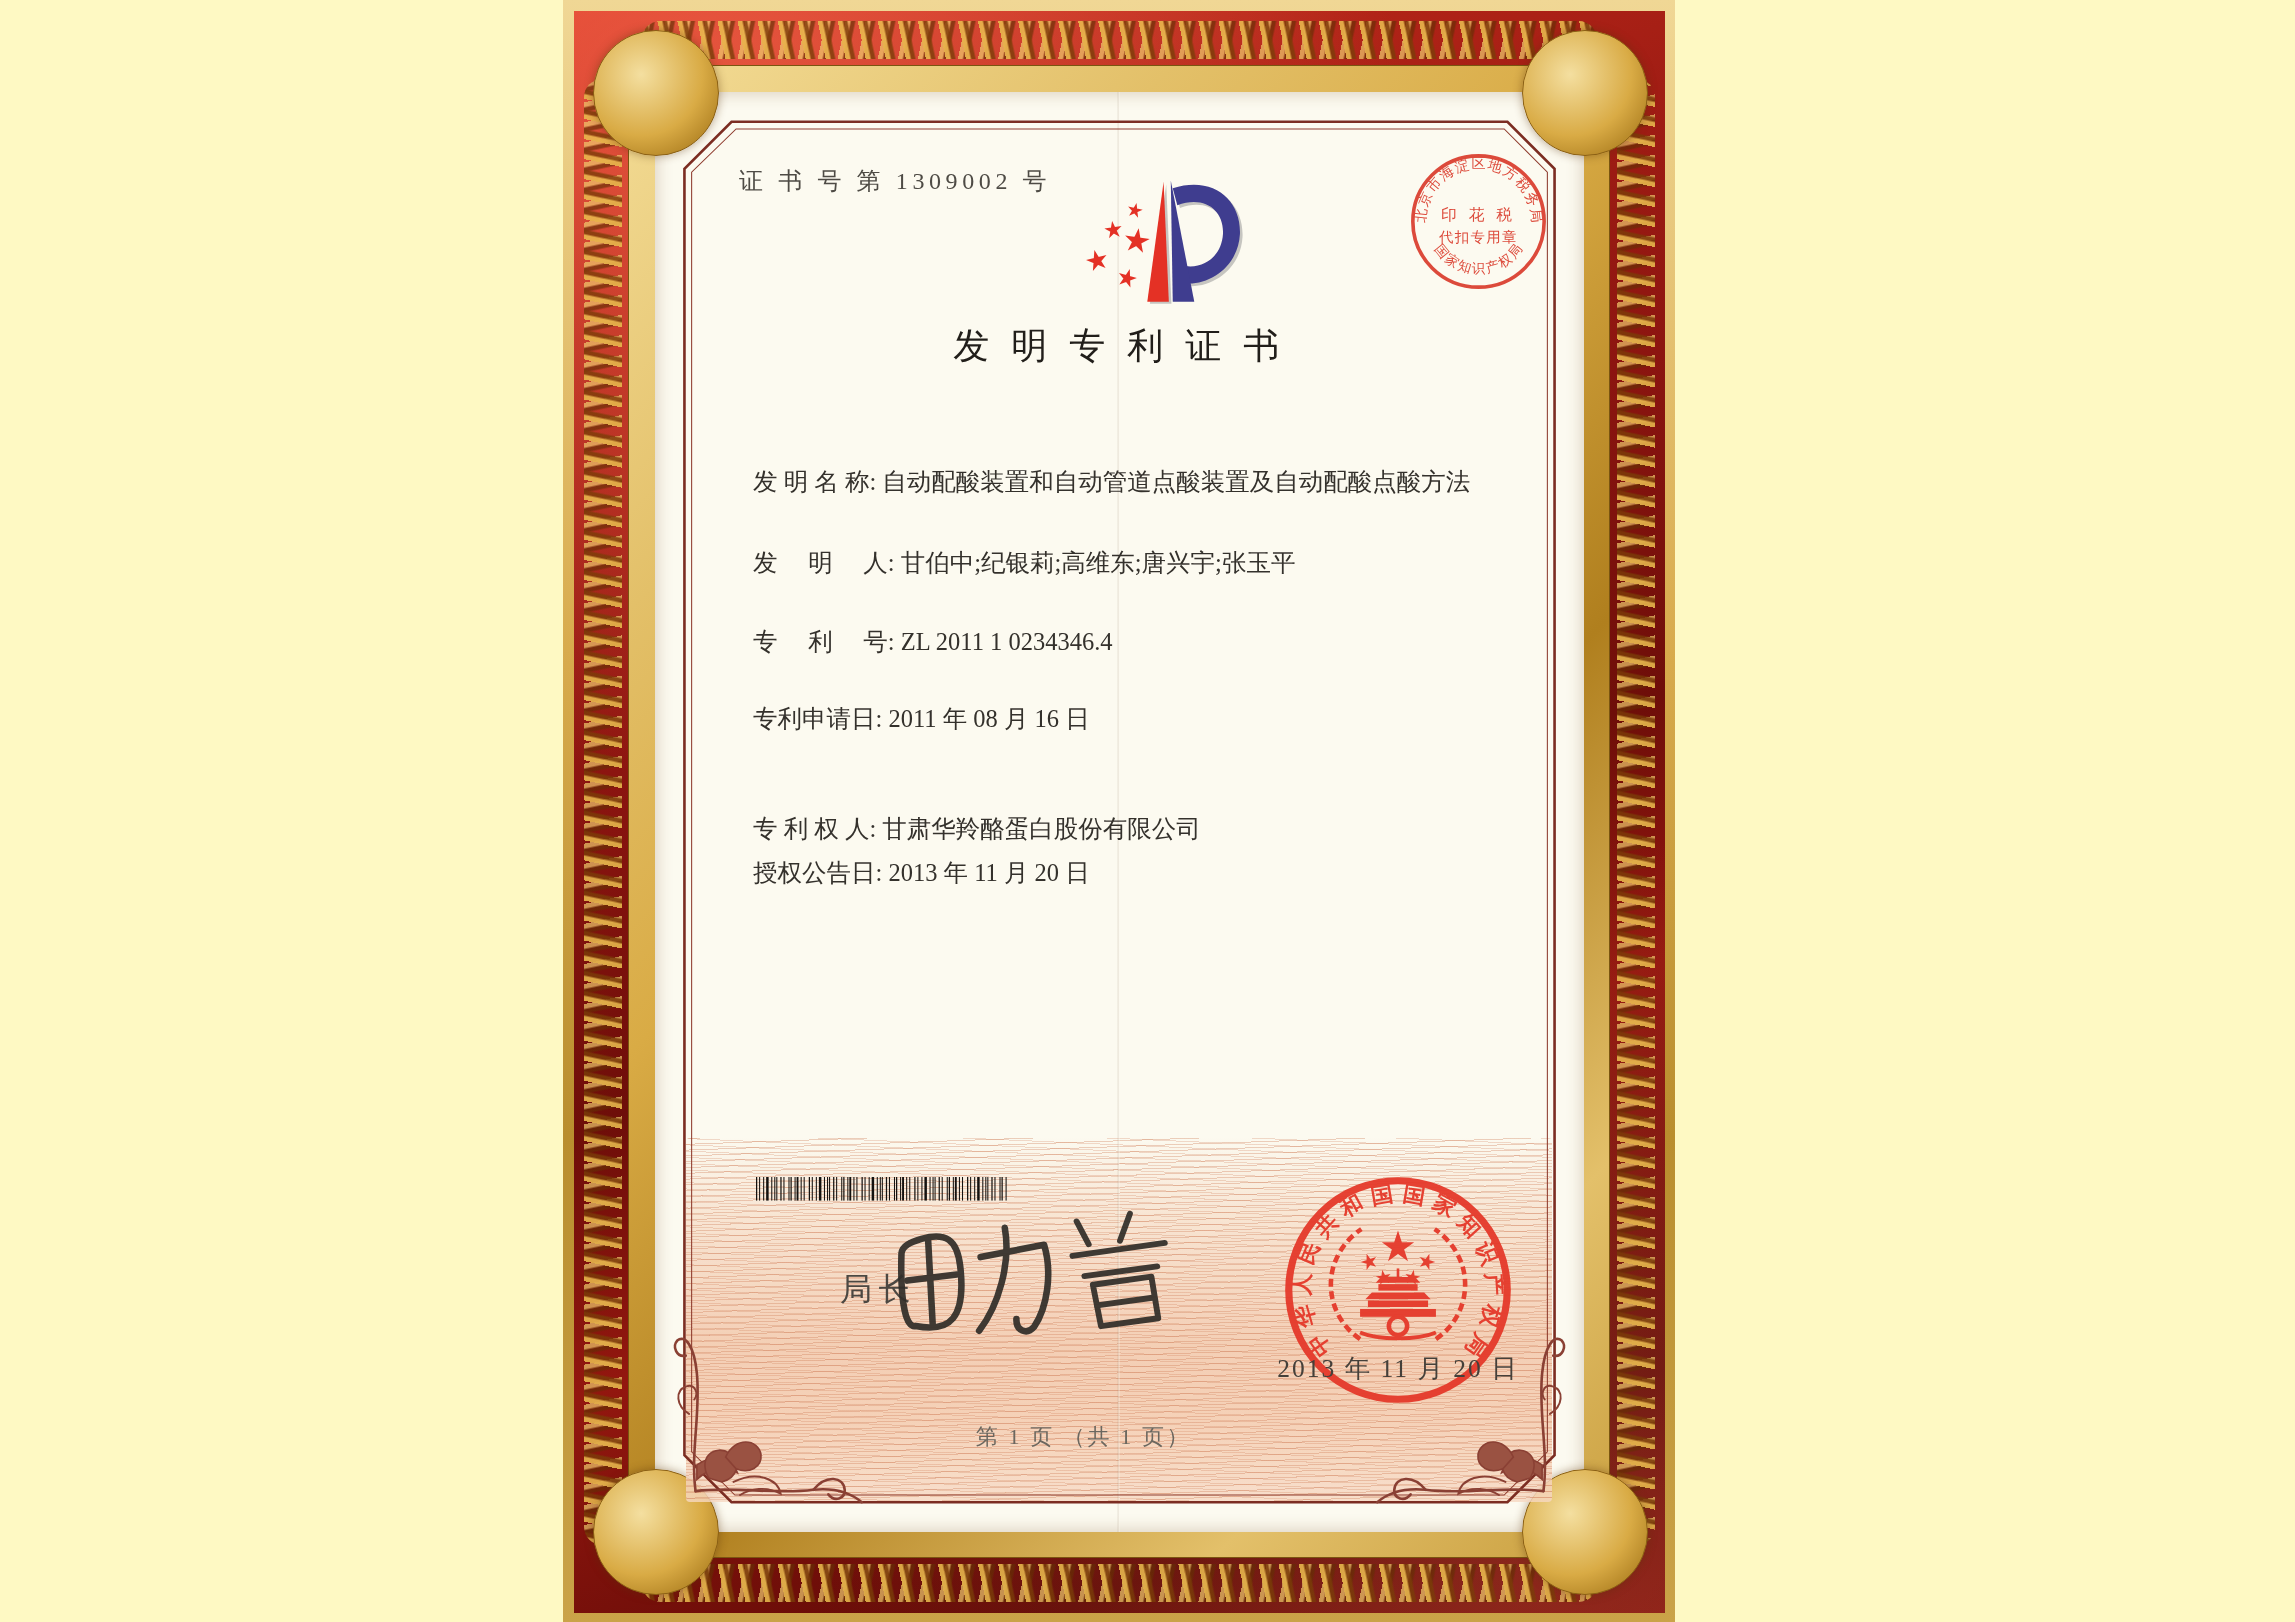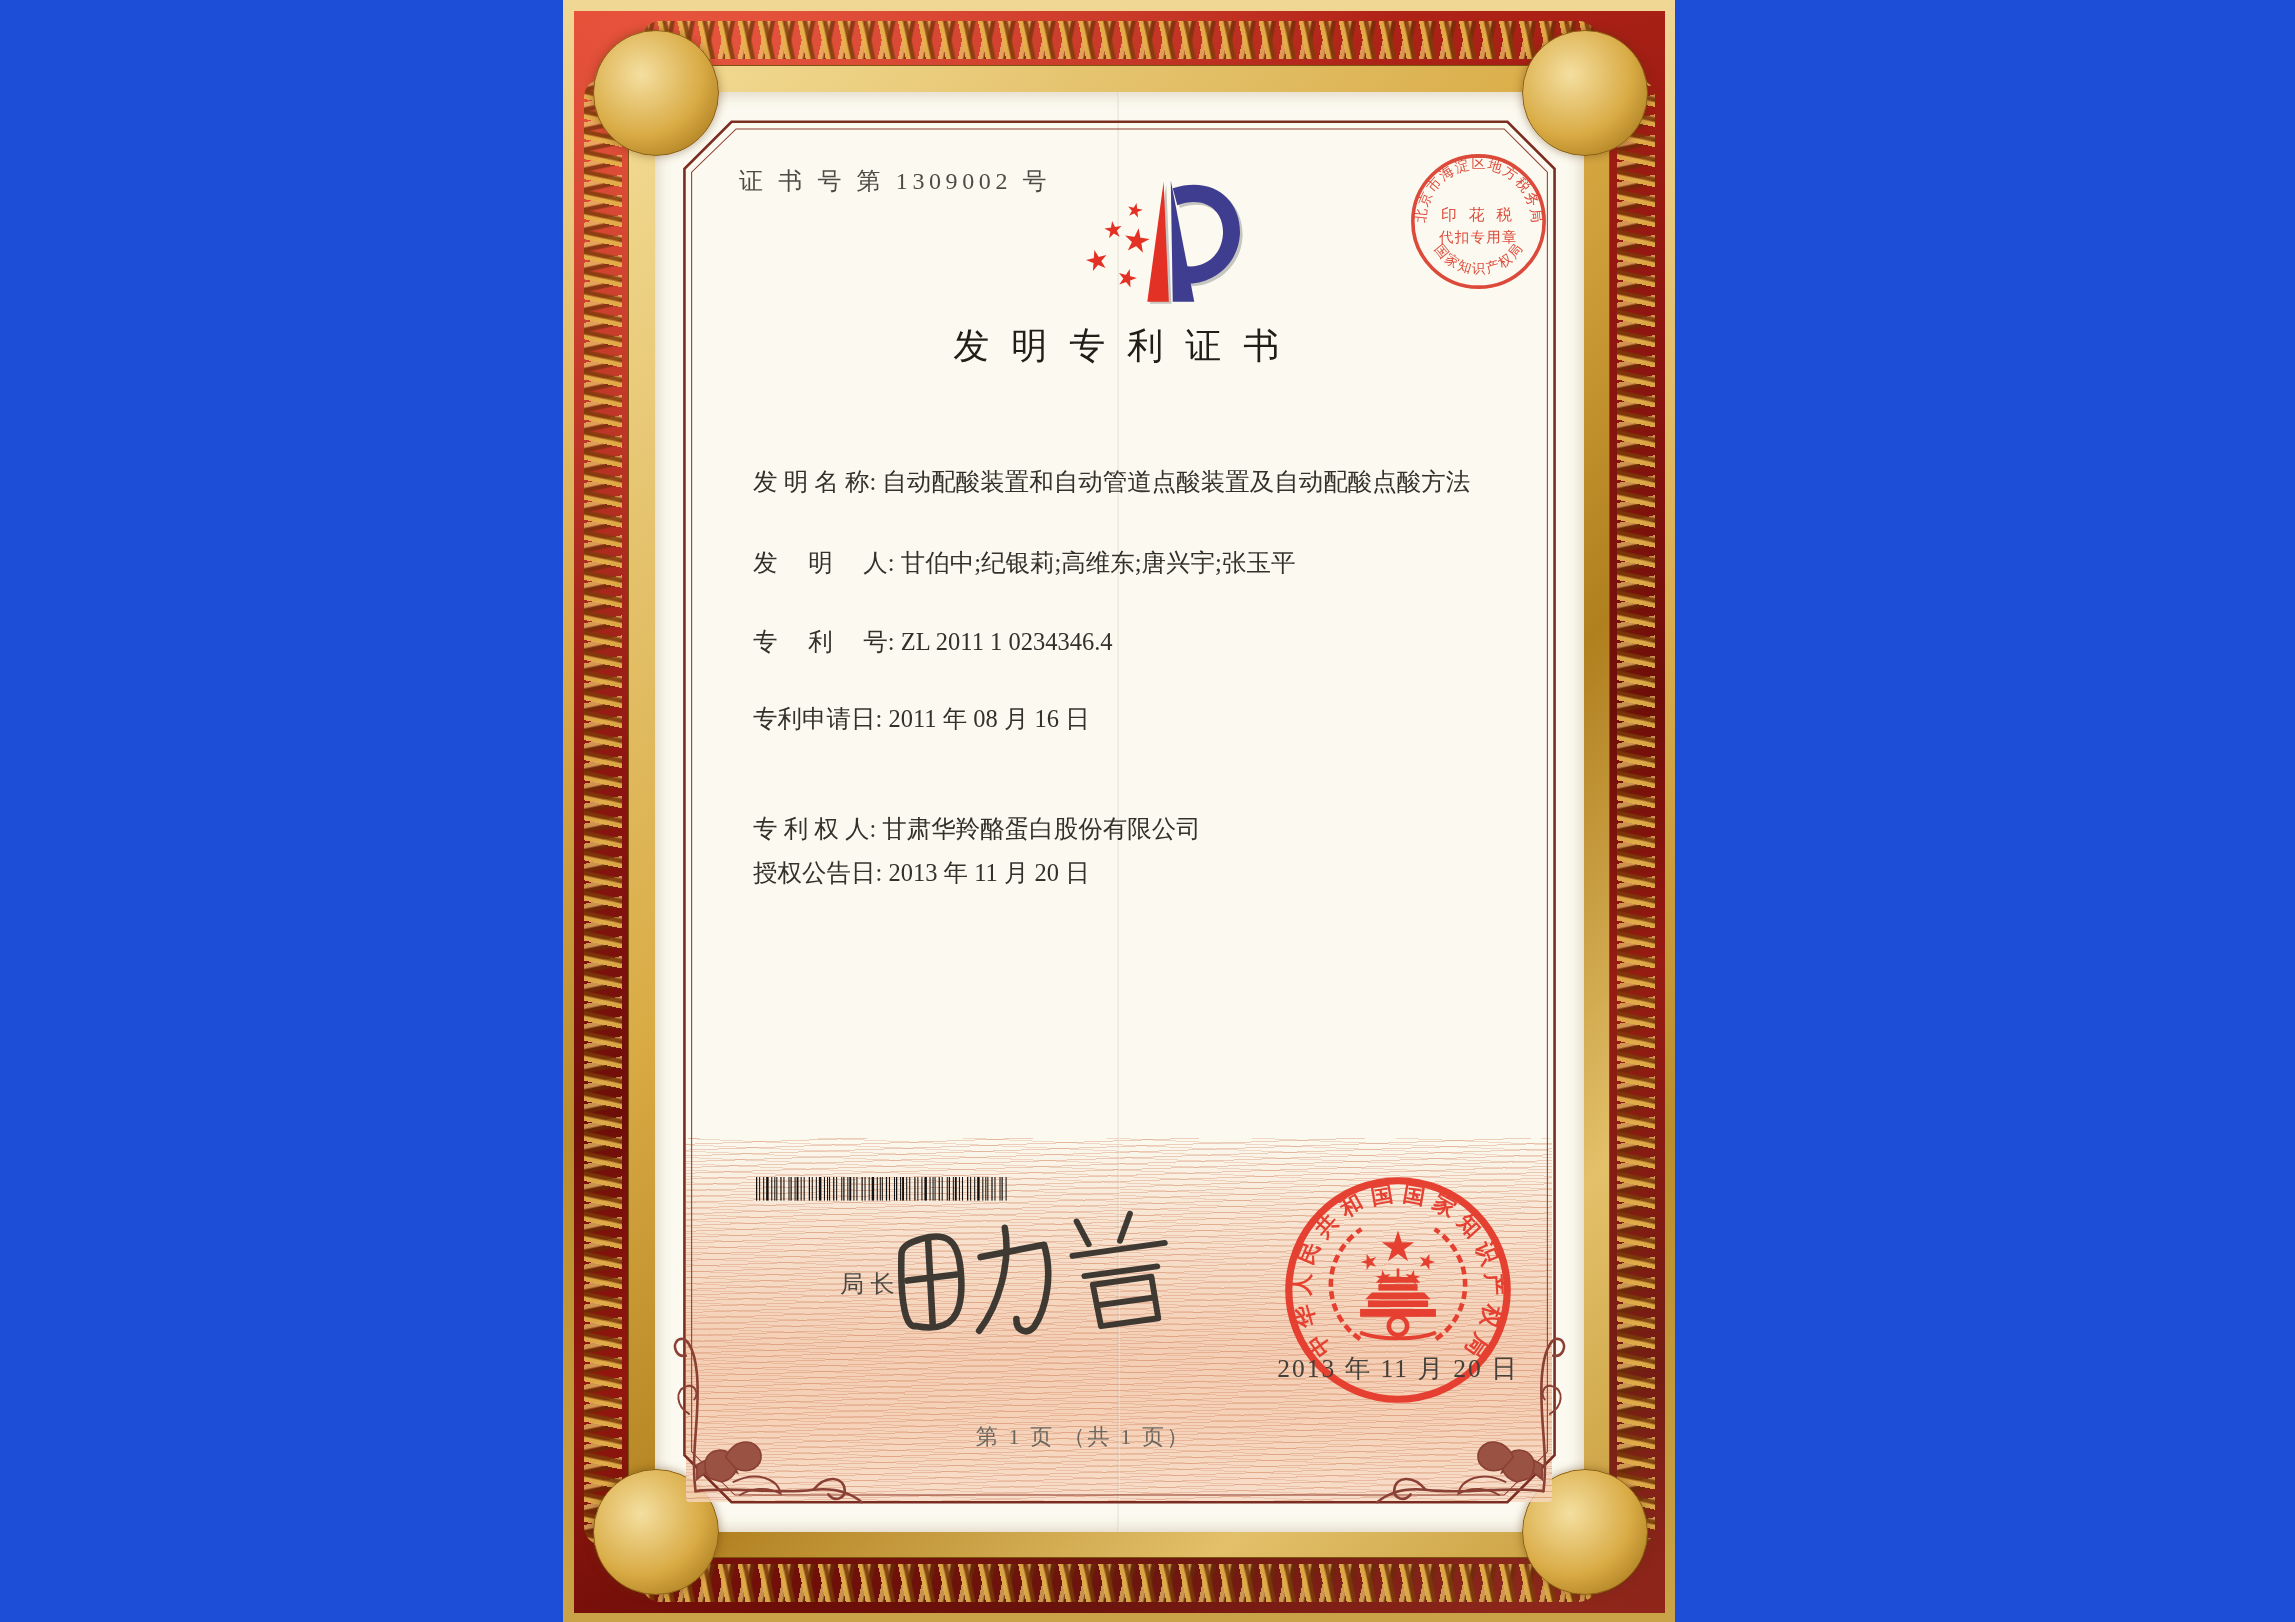--- a/index.html
+++ b/index.html
@@ -1,16 +1,16 @@
 <!DOCTYPE html>
 <html style="font-size:10.5px"><head>
 <meta charset="utf-8">
 <style>
   html,body{margin:0;padding:0;background:#ffffff;}
-  .page{position:relative;width:2295px;height:1623px;background:#1d4ed8;overflow:hidden;
+  .page{position:relative;width:2295px;height:1623px;background:#fef9c3;overflow:hidden;
         font-family:"Liberation Serif","DejaVu Serif",serif;}
   .cert{position:absolute;left:563px;top:0;width:1112px;height:1623px;}
   
   .strip-outer{position:absolute;inset:0;background:linear-gradient(180deg,#f0d795,#d8ab4d 40%,#b98e2e 70%,#caa348);}
   .red-band{position:absolute;inset:10.5px;
     background:
       radial-gradient(circle at 14% 6%, rgba(255,120,90,.50), rgba(255,120,90,0) 38%),
       radial-gradient(circle at 88% 96%, rgba(255,150,110,.18), rgba(255,150,110,0) 40%),
       linear-gradient(158deg,#d93a28 0%,#b02317 16%,#8c1510 38%,#6e0e09 55%,#93170f 68%,#5f0a06 88%,#7e120c 100%);}
   .braid{position:absolute;border-radius:18.3px;opacity:.92;}
@@ -54,21 +54,21 @@
   .logo{position:absolute;left:411px;top:82px;}
   .title{position:absolute;left:0;top:230px;width:929px;text-align:center;
     font-size:36px;letter-spacing:.18em;color:#211e1a;}
   .fields{position:absolute;left:0;top:0;width:929px;}
   .row{position:absolute;left:98px;font-size:24.5px;color:#34312c;white-space:pre;}
   .row .lab{display:inline-block;white-space:pre;}
   .row .val{white-space:pre;margin-top:15px;}
   .paras{position:absolute;left:93px;top:807px;width:789px;}
   .paras p{margin:0;text-indent:2em;font-size:22px;line-height:30px;text-align:justify;color:#35322c;}
   .barcode{position:absolute;left:101px;top:1085px;}
-  .sig-label{position:absolute;left:185px;top:1176px;font-size:24px;letter-spacing:6.5px;color:#4c4842;}
+  .sig-label{position:absolute;left:185px;top:1176px;font-size:32px;letter-spacing:6.5px;color:#4c4842;}
   .sig{position:absolute;left:229px;top:1106px;}
   .seal{position:absolute;left:622px;top:1077px;opacity:.95;}
   .seal-date{position:absolute;left:612px;top:1259px;width:262px;text-align:center;
     font-size:25.5px;letter-spacing:2px;color:#45403a;}
   .footer{position:absolute;left:0;top:1330px;width:857px;text-align:center;
     font-size:22px;letter-spacing:2.6px;color:#6b675f;}
   .tax-stamp{position:absolute;left:748px;top:54px;opacity:.92;}
   .seal text,.tax-stamp text{font-family:"Liberation Serif","DejaVu Serif",serif;}
 </style>
 </head>

